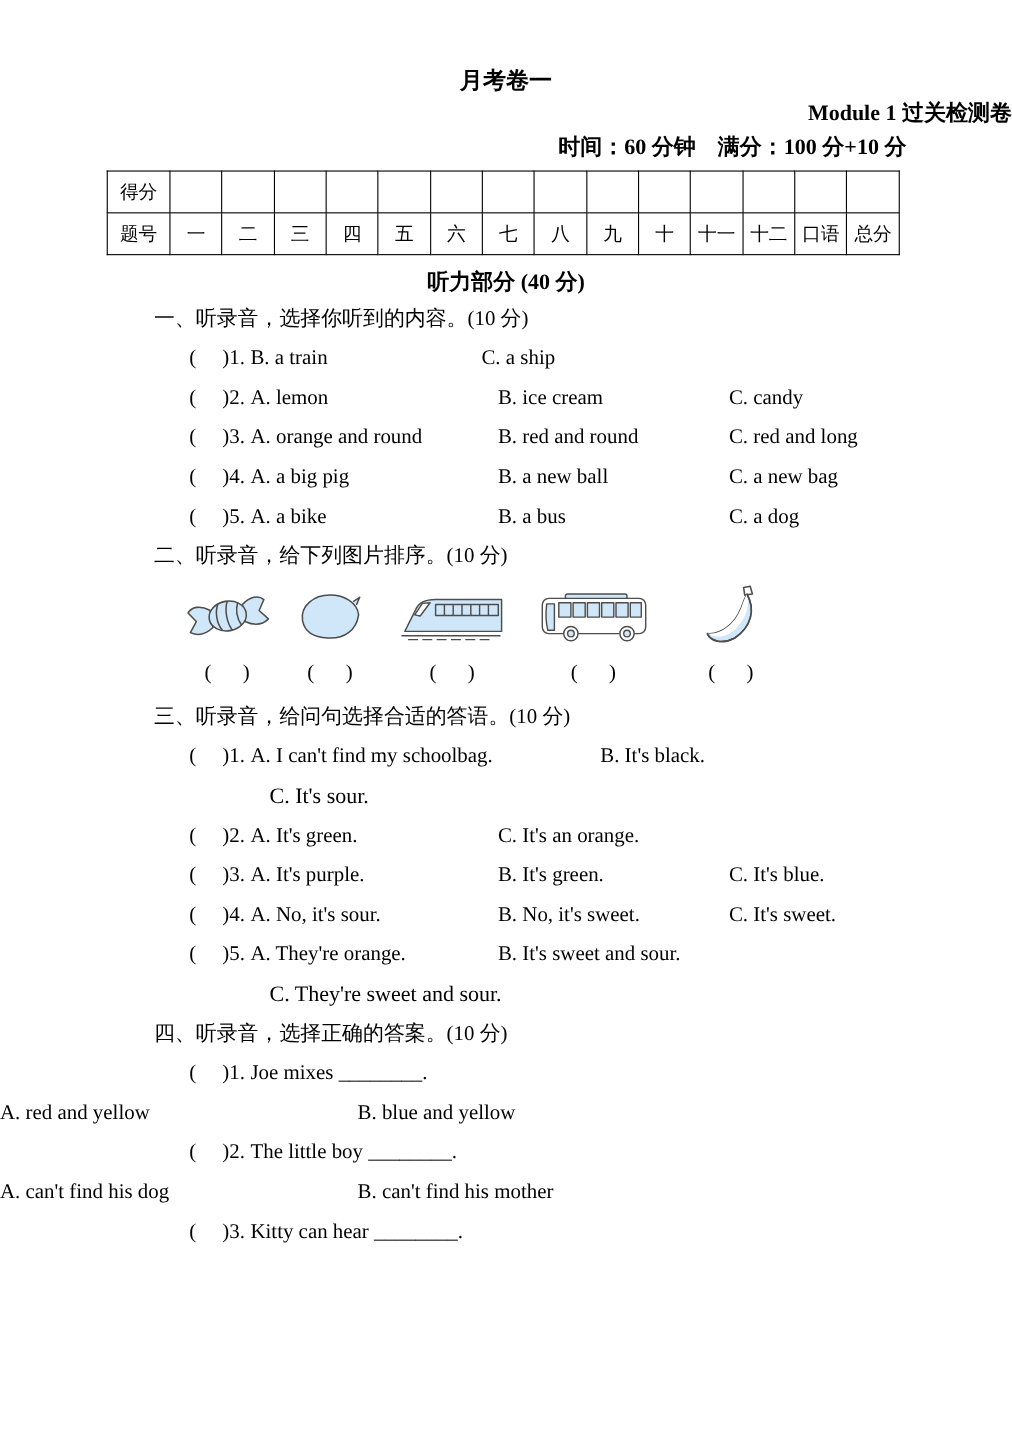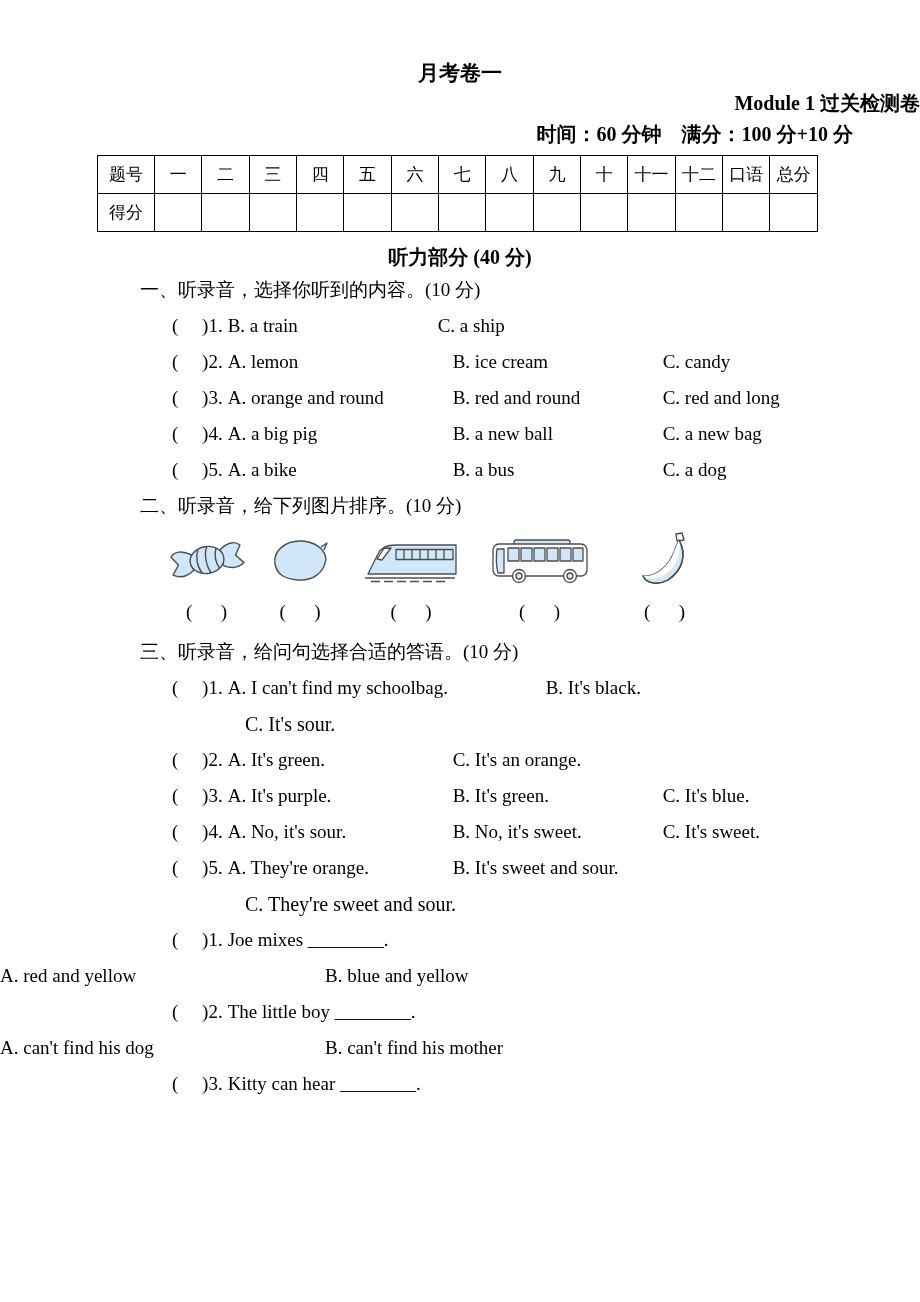--- a/index.html
+++ b/index.html
@@ -11,21 +11,21 @@
   .page { position:relative; width:920px; height:1302px; overflow:hidden; }
 
   .title {
     padding-top:58px; text-align:center;
     font-weight:bold; font-size:21px; line-height:30px;
   }
   .subtitle {
     text-align:right; font-weight:bold; font-size:20px; line-height:31px;
   }
   .meta {
-    text-align:right; padding-right:67px;
+    text-align:right; padding-right:96px;
     font-weight:bold; font-size:20px; line-height:31px;
   }
 
   table.score {
     border-collapse:collapse; table-layout:fixed;
     margin:5px 0 0 97px; width:721px;
   }
   table.score td {
     border:1px solid #000; height:37px; padding:0;
     text-align:center; vertical-align:middle; font-size:17px;
@@ -88,54 +88,54 @@
         <col>
         <col>
         <col>
         <col>
         <col>
         <col>
         <col>
         <col>
     </colgroup>
     <tbody>
+      <tr>
+        <td>得分</td>
+        <td></td>
+        <td></td>
+        <td></td>
+        <td></td>
+        <td></td>
+        <td></td>
+        <td></td>
+        <td></td>
+        <td></td>
+        <td></td>
+        <td></td>
+        <td></td>
+        <td></td>
+        <td></td>
+      </tr>
       <tr>
         <td>题号</td>
         <td>一</td>
         <td>二</td>
         <td>三</td>
         <td>四</td>
         <td>五</td>
         <td>六</td>
         <td>七</td>
         <td>八</td>
         <td>九</td>
         <td>十</td>
         <td>十一</td>
         <td>十二</td>
         <td>口语</td>
         <td>总分</td>
       </tr>
-      <tr>
-        <td>得分</td>
-        <td></td>
-        <td></td>
-        <td></td>
-        <td></td>
-        <td></td>
-        <td></td>
-        <td></td>
-        <td></td>
-        <td></td>
-        <td></td>
-        <td></td>
-        <td></td>
-        <td></td>
-        <td></td>
-      </tr>
     </tbody>
   </table>
 
   <div class="part-heading">听力部分 (40 分)</div>
 
   <div class="section-title">一、听录音，选择你听到的内容。(10 分)</div>
 
   <div class="qrow">
     <span class="prefix">(     )1.</span>
     <span class="qb">B. a train</span>
@@ -276,20 +276,21 @@
     <span class="qb">B. No, it's sweet.</span>
     <span class="qc">C. It's sweet.</span>
   </div>
   <div class="qrow">
     <span class="prefix">(     )5.</span>
     <span class="qa">A. They're orange.</span>
     <span class="qc">B. It's sweet and sour.</span>
   </div>
   <div class="c-line">C. They're sweet and sour.</div>
 
+  <div class="section-title">四、听录音，选择正确的答案。(10 分)</div>
 
   <div class="qrow">
     <span class="prefix">(     )1.</span>
     <span class="qc">Joe mixes ________.</span>
   </div>
   <div class="opt-row">
     <span class="opt-a">A. red and yellow</span>
     <span class="opt-b">B. blue and yellow</span>
   </div>
 

